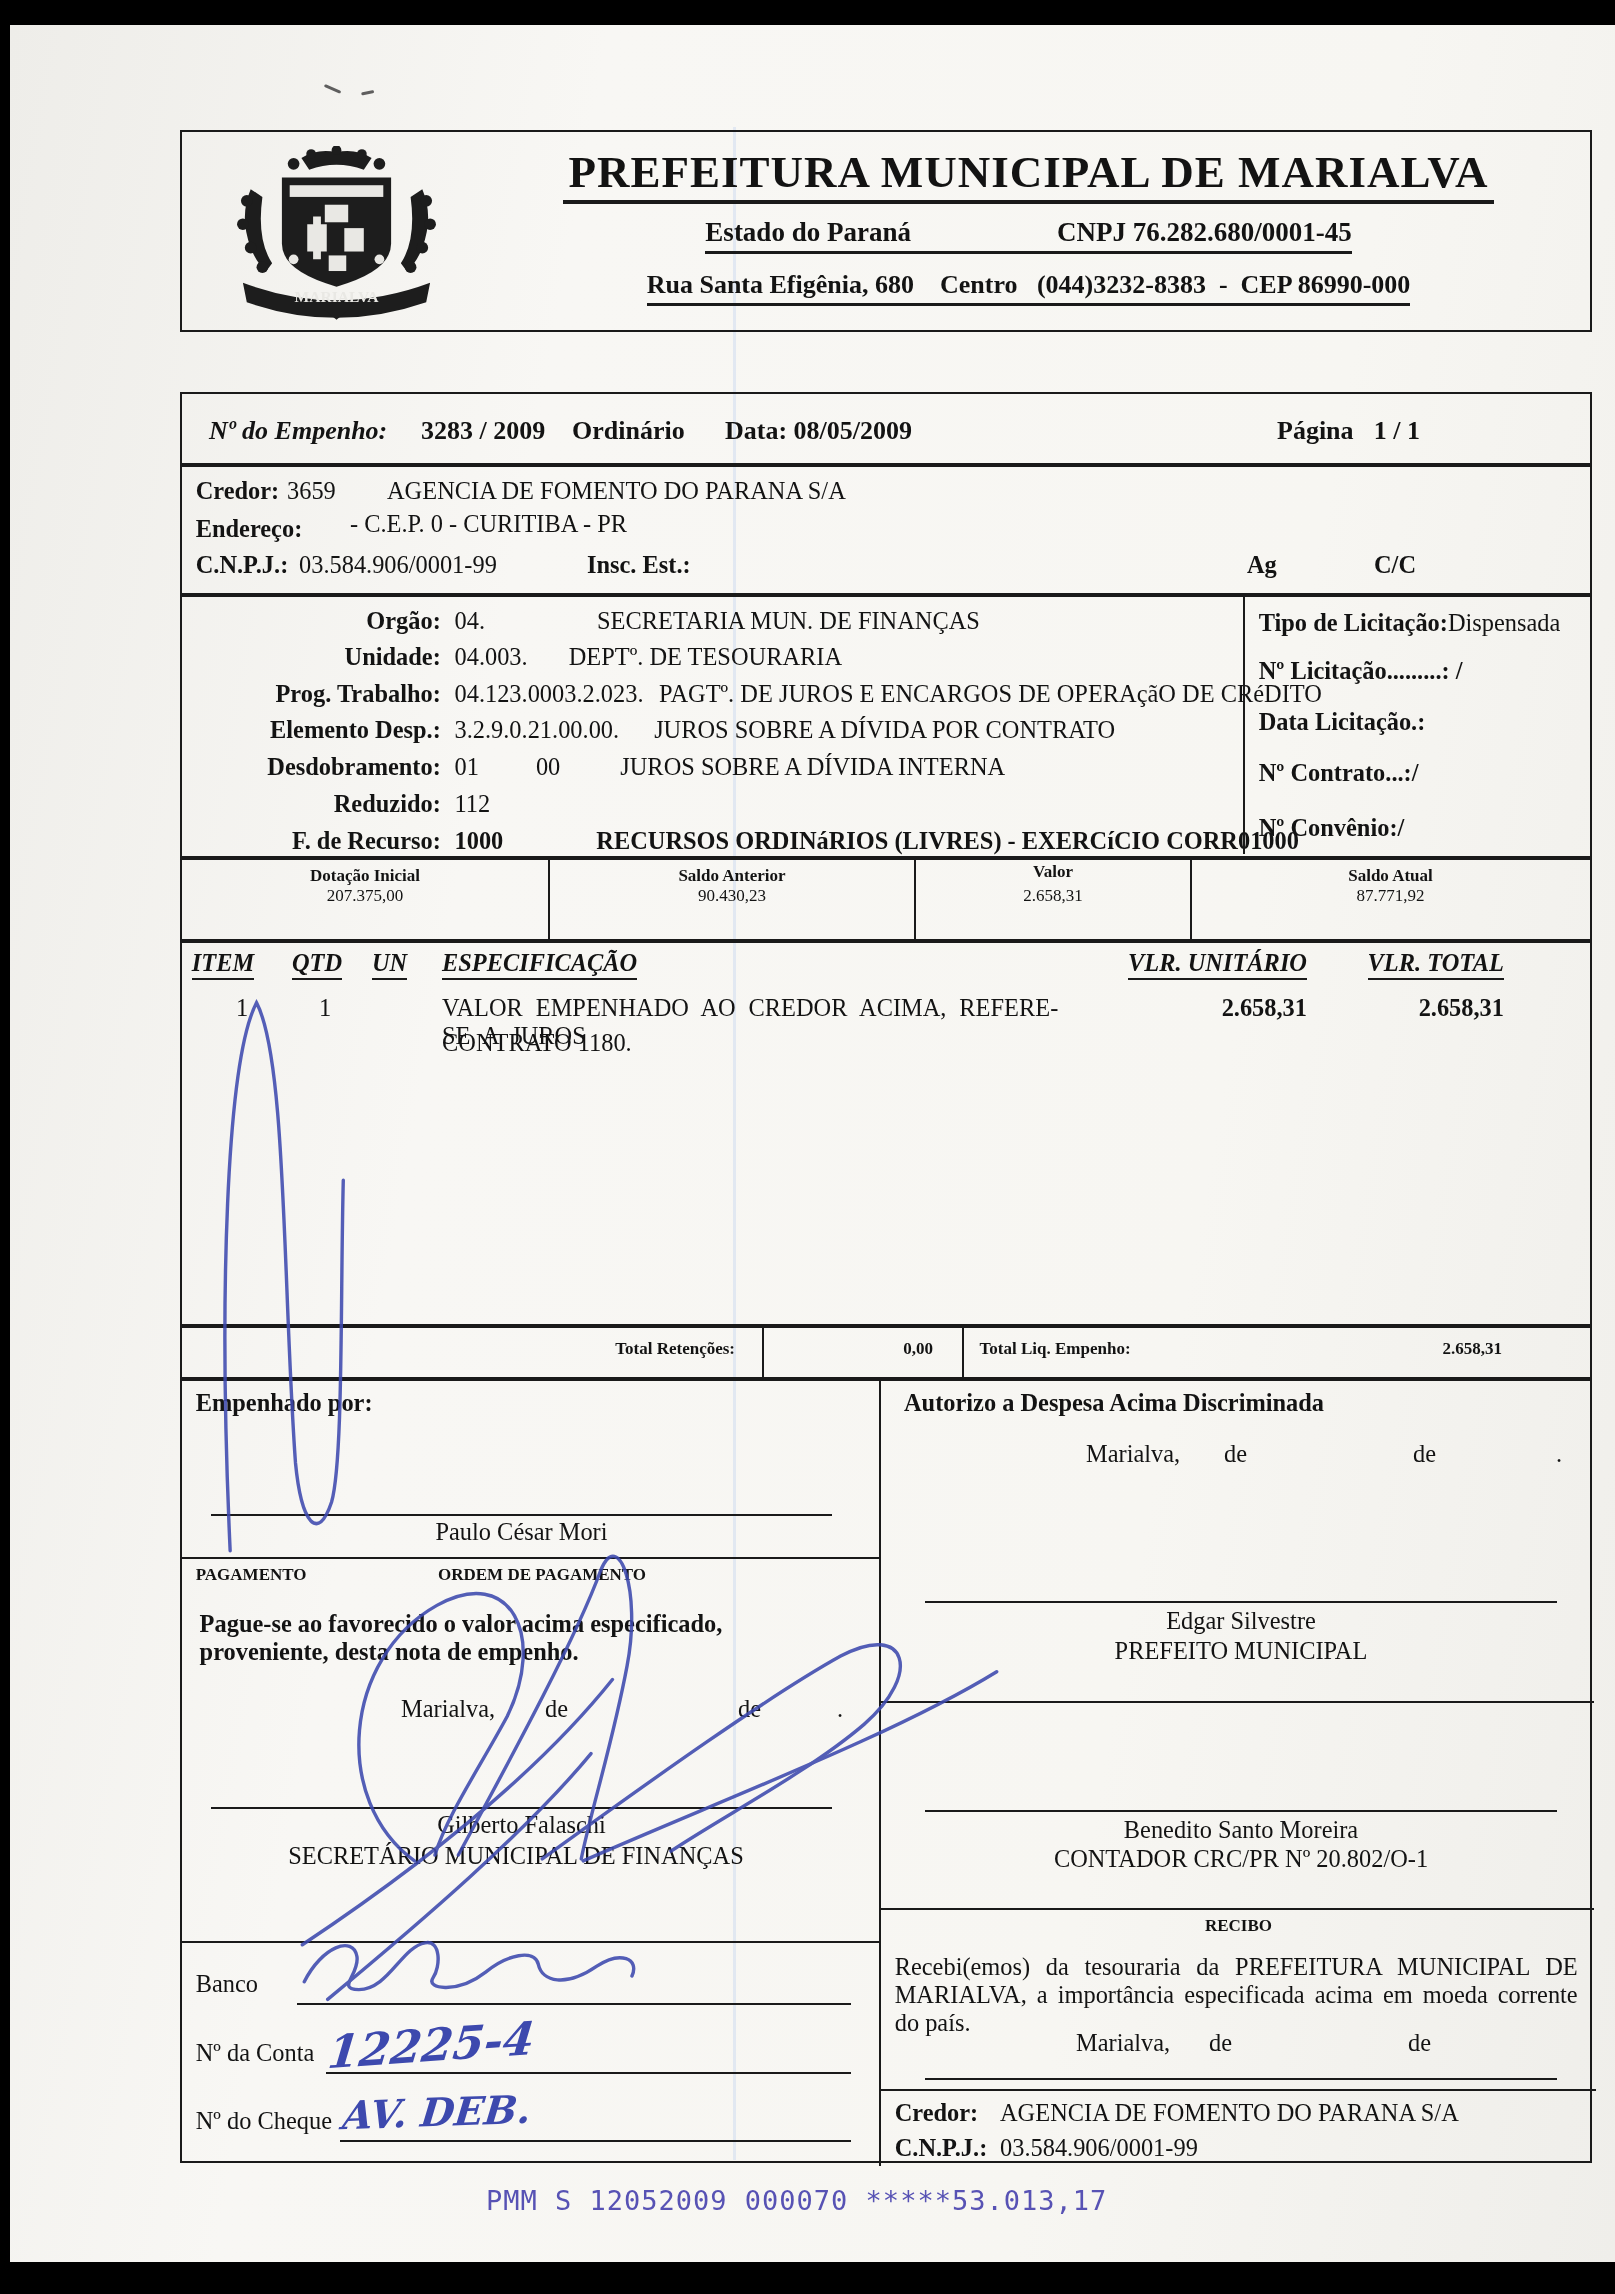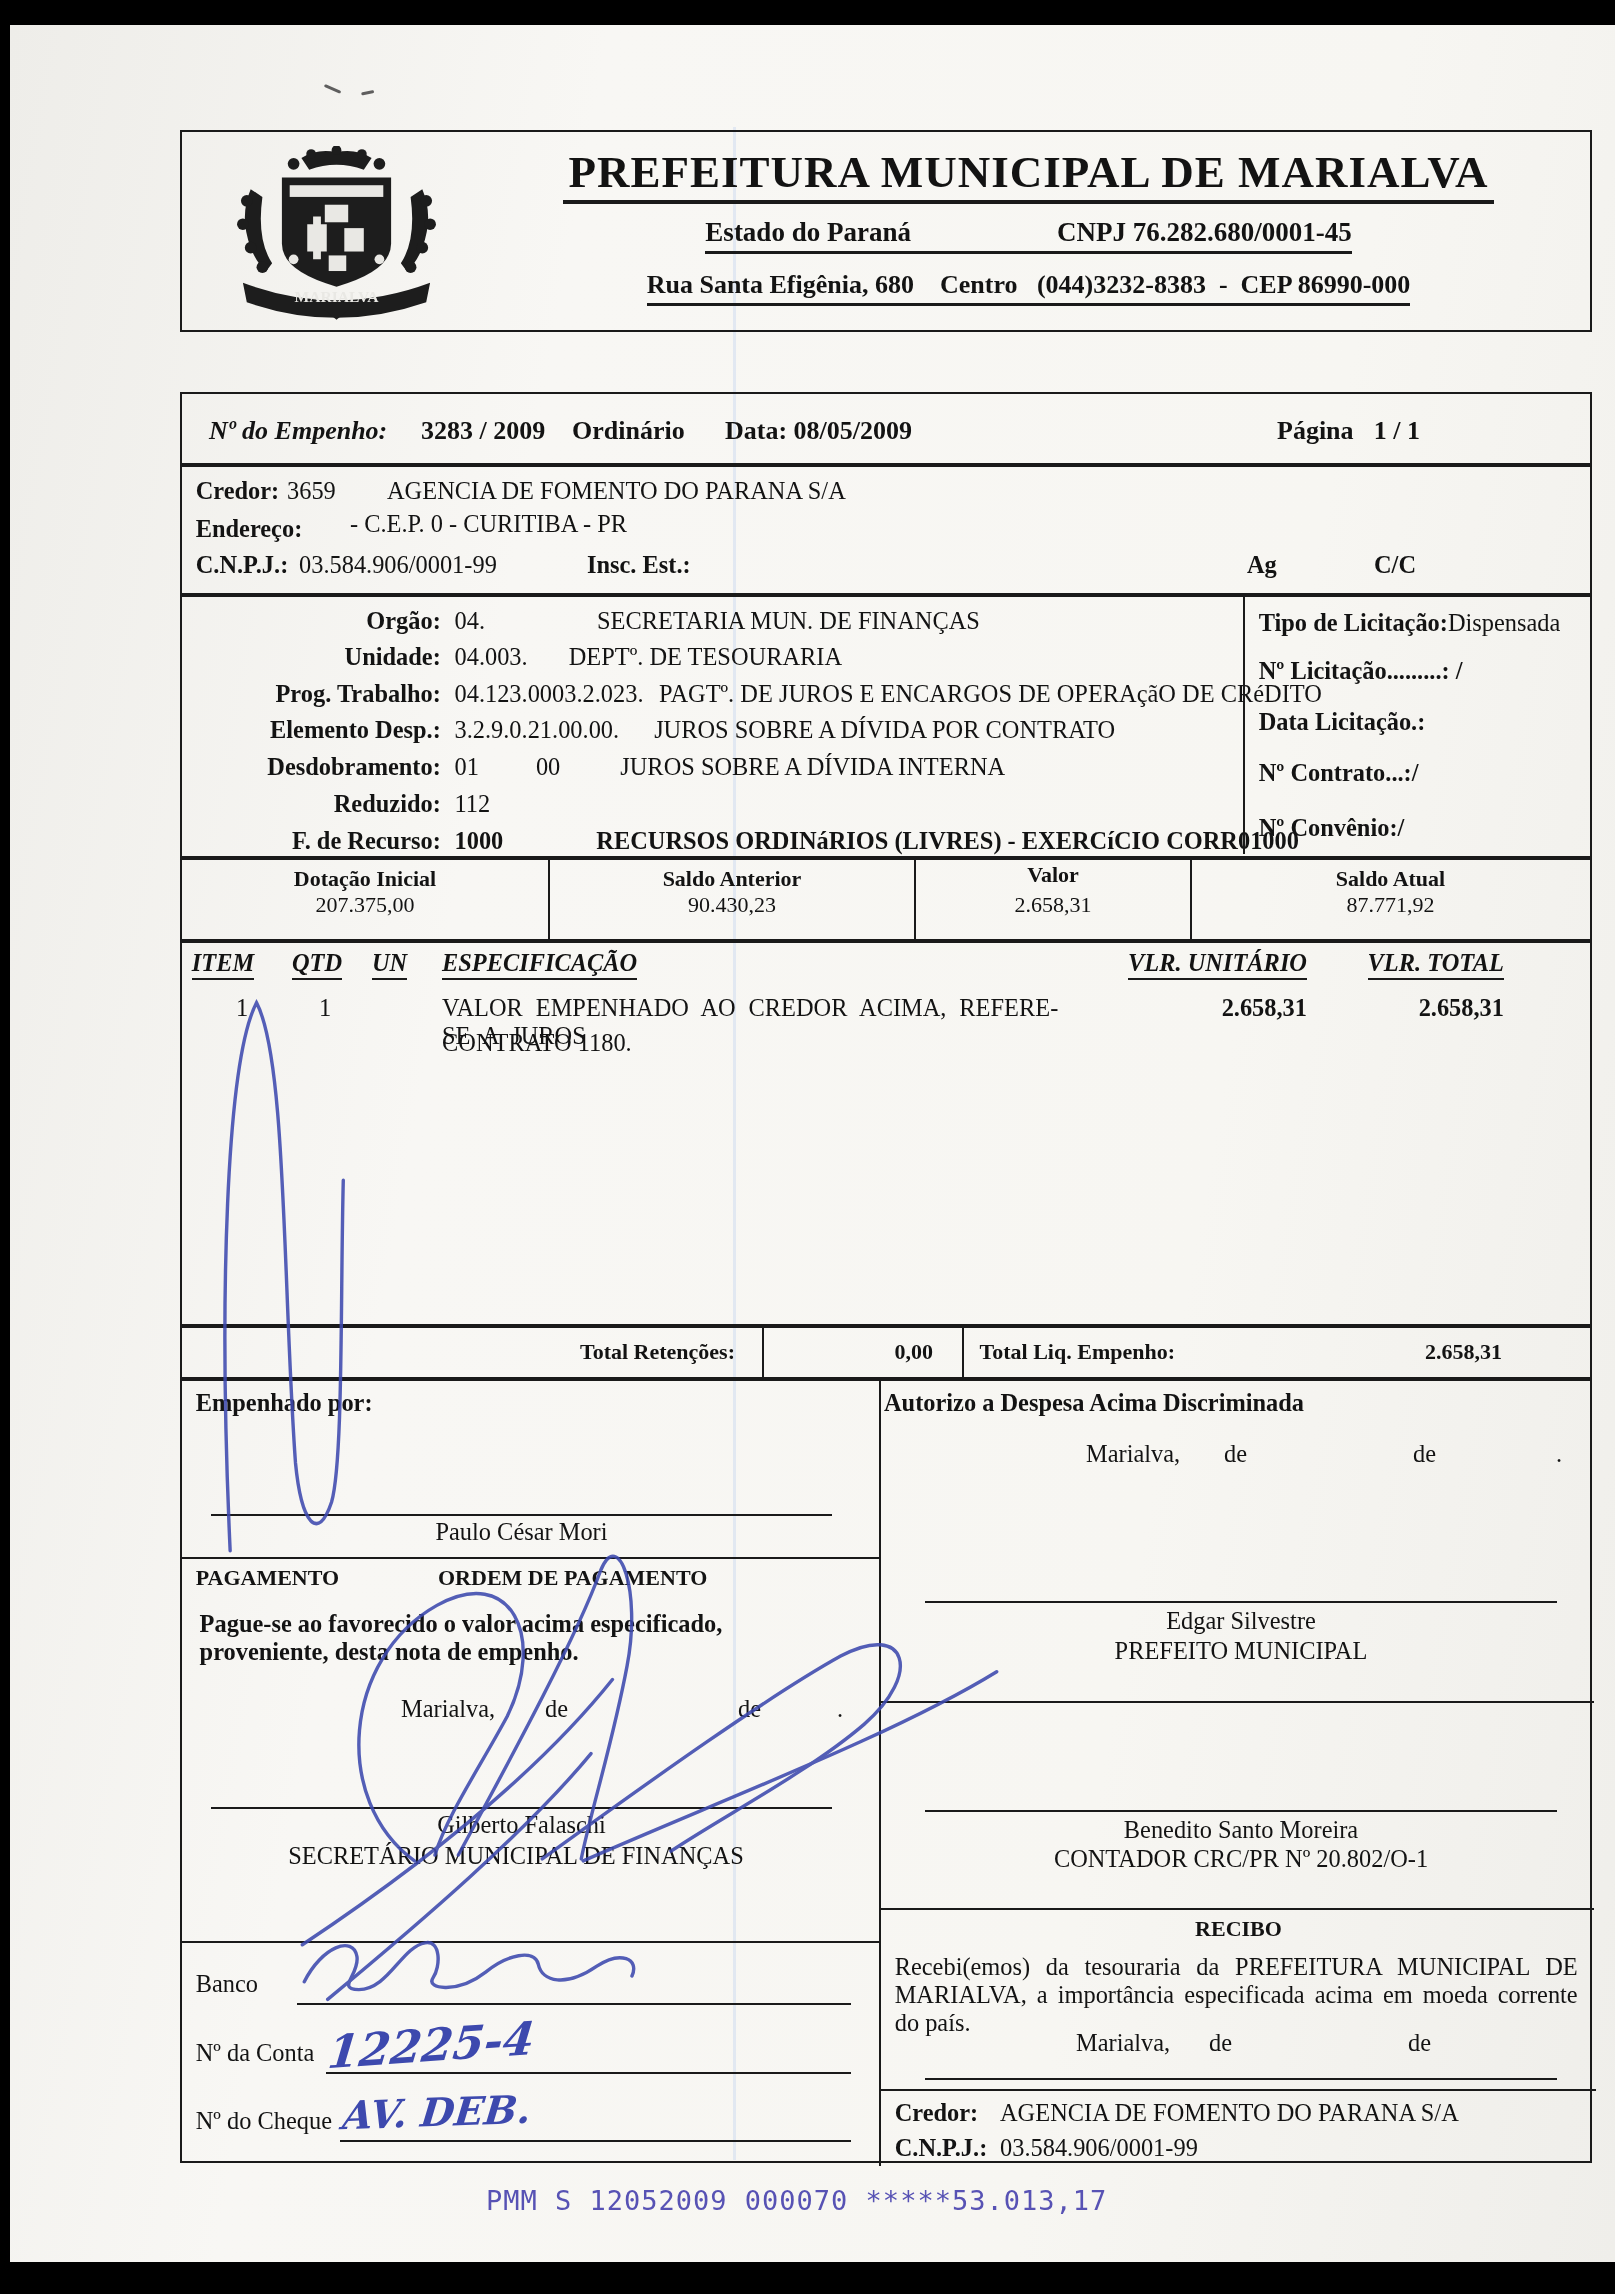--- a/index.html
+++ b/index.html
@@ -4,21 +4,21 @@
 <style>
   html,body{margin:0;padding:0;background:#111;}
   .page{position:relative;width:1615px;height:2295px;background:#000;overflow:hidden;
         font-family:"Liberation Serif",serif;color:#131313;}
   .paper{position:absolute;left:9.8px;top:25px;width:1605px;height:2237px;
          background:linear-gradient(100deg,#eeede9 0%,#f8f7f4 30%,#f7f6f2 70%,#efeeea 100%);}
   .bx{position:absolute;box-sizing:border-box;border:2.9px solid #1a1a1a;}
   .abs{position:absolute;}
   .b{font-weight:bold;}
   .ctr{text-align:center;}
-  .t26{font-size:22px;}
+  .t26{font-size:17px;}
   .t25{font-size:24.4px;}
   .sigline{position:absolute;border-top:2.9px solid #1a1a1a;}
   .ul{border-bottom:3.9px solid #1a1a1a;padding-bottom:2.9px;display:inline-block;}
   .orow{position:absolute;left:9.8px;display:flex;align-items:baseline;white-space:nowrap;font-size:24.4px;}
   .orow .lbl{width:249px;text-align:right;font-weight:bold;flex:0 0 auto;}
   .orow .code{margin-left:13.7px;}
   .hand{position:absolute;color:#3d49ae;font-family:"DejaVu Serif",serif;font-style:italic;font-weight:bold;}
   .pen{position:absolute;left:0;top:0;pointer-events:none;}
   .streak{position:absolute;left:733px;top:127px;width:2.9px;height:2033px;background:rgba(150,180,235,.22);}
   .ihdr{font-weight:bold;font-style:italic;font-size:24.4px;border-bottom:2.9px solid #1a1a1a;padding-bottom:1px;}
@@ -230,21 +230,21 @@
       <div class="sigline" style="left:115px;width:554px;top:62px;"></div>
       <span class="abs t25" style="left:13.7px;top:98px;">Nº da Conta</span>
       <div class="sigline" style="left:144px;width:525px;top:131px;"></div>
       <span class="abs t25" style="left:13.7px;top:166px;">Nº do Cheque</span>
       <div class="sigline" style="left:158px;width:511px;top:199px;"></div>
       <div class="hand" style="left:146px;top:78px;font-size:45px;transform:rotate(-4deg) skewX(-10deg);">12225-4</div>
       <div class="hand" style="left:161px;top:148px;font-size:39px;transform:rotate(-2deg) skewX(-8deg);">AV. DEB.</div>
     </div>
 
     <div class="abs" style="left:697px;top:0;width:715px;height:322px;border-left:2.9px solid #1a1a1a;border-bottom:2.9px solid #1a1a1a;box-sizing:border-box;">
-      <div class="abs b t25" style="left:3px;top:7.8px;">Autorizo a Despesa Acima Discriminada</div>
+      <div class="abs b t25" style="left:23px;top:7.8px;">Autorizo a Despesa Acima Discriminada</div>
       <div class="abs t25" style="left:0;top:59px;width:715px;">
         <span class="abs" style="left:205px;">Marialva,</span>
         <span class="abs" style="left:343px;">de</span>
         <span class="abs" style="left:532px;">de</span>
         <span class="abs" style="left:675px;">.</span>
       </div>
       <div class="sigline" style="left:44px;right:37px;top:220px;"></div>
       <div class="abs ctr t25" style="left:44px;right:37px;top:226px;">Edgar Silvestre</div>
       <div class="abs ctr t25" style="left:44px;right:37px;top:256px;">PREFEITO MUNICIPAL</div>
     </div>

